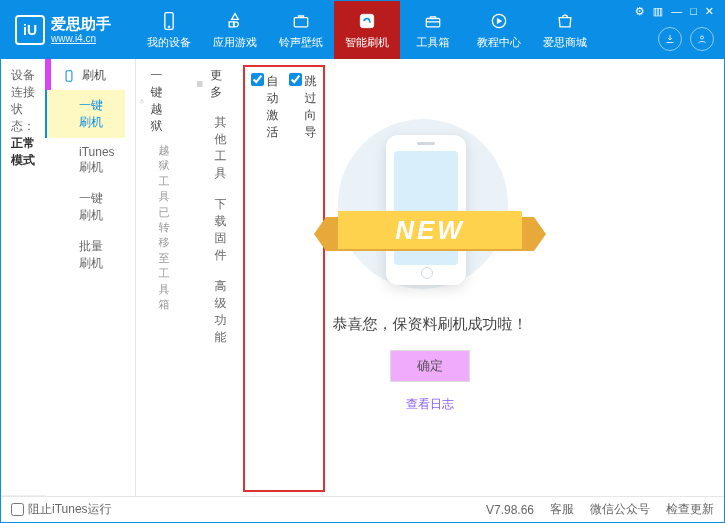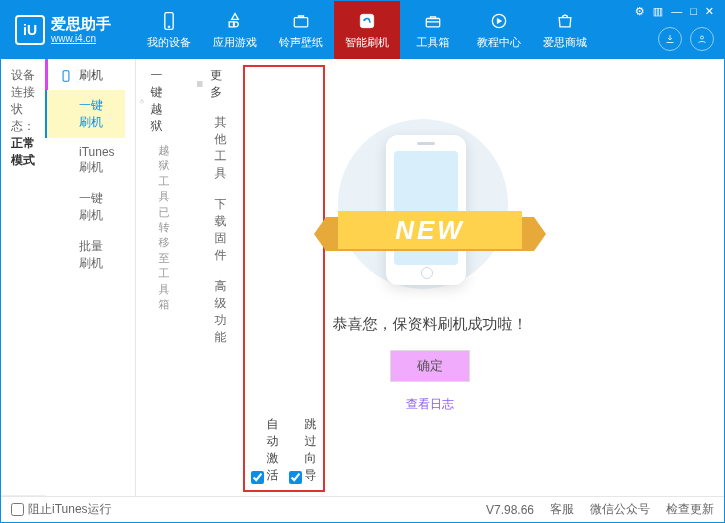--- a/index.html
+++ b/index.html
@@ -20,29 +20,29 @@
 .titlebar-right .wc span, .circle-btn { cursor: pointer; }
 .circle-btns { position: absolute; right: 10px; top: 26px; display: flex; gap: 8px; }
 .circle-btn { width: 24px; height: 24px; border: 1.5px solid #8ecdf5; border-radius: 50%; display: flex; align-items: center; justify-content: center; }
 .circle-btn svg { width: 12px; height: 12px; fill: none; stroke: #cde9fb; stroke-width: 2; }
 .body { flex: 1; display: flex; min-height: 0; }
 .sidebar { width: 135px; border-right: 1px solid #e6e6e6; display: flex; }
 .conn-status { padding: 8px 10px; font-size: 12px; color: #666; border-bottom: 1px solid #eee; }
 .conn-status b { color: #333; }
 .side-section { }
 .side-head { display: flex; align-items: center; gap: 6px; padding: 8px 10px 6px 14px; color: #4b4b4b; font-size: 12px; }
-.side-head.accent { border-left: 3px solid #d946ef; padding-left: 11px; }
+.side-head.accent { border-left: 6px solid #d946ef; padding-left: 11px; }
 .side-head .ico { width: 14px; height: 14px; }
 .side-list { }
 .side-item { padding: 7px 10px 7px 34px; color: #666; cursor: pointer; font-size: 12px; }
 .side-item.active { background: #fef9c3; color: #0b8ee6; position: relative; }
 .side-item.active::before { content: ""; position: absolute; left: 0; top: 0; bottom: 0; width: 2px; background: #0b8ee6; }
 .jb-note { margin: 2px 10px 6px 34px; color: #999; font-size: 11px; line-height: 1.4; }
 .checks { border: 2px solid #d33; margin: 6px 6px 4px 6px; padding: 6px 6px; display: flex; gap: 10px; font-size: 12px; }
-.checks label { display: flex; align-items: flex-end; gap: 3px; color: #444; cursor: pointer; }
+.checks label { display: flex; align-items: flex-start; gap: 3px; color: #444; cursor: pointer; }
 .checks input { accent-color: #0b8ee6; }
 .device { padding: 6px 10px 8px 10px; }
 .main { flex: 1; display: flex; flex-direction: column; align-items: center; justify-content: flex-start; padding-top: 60px; position: relative; }
 .illus { position: relative; width: 220px; height: 170px; }
 .circle-bg { position: absolute; left: 18px; top: 0; width: 170px; height: 170px; background: #eaf2f7; border-radius: 50%; }
 .phone { position: absolute; left: 66px; top: 16px; width: 80px; height: 150px; background: #fff; border-radius: 12px; box-shadow: 0 4px 14px rgba(0,0,0,.12); }
 .phone::before { content: ""; position: absolute; left: 8px; right: 8px; top: 16px; bottom: 20px; background: #d9eefb; border-radius: 4px; }
 .phone::after { content: ""; position: absolute; left: 50%; bottom: 6px; width: 10px; height: 10px; margin-left: -5px; border: 1.5px solid #cfd8de; border-radius: 50%; }
 .speaker { position: absolute; left: 50%; top: 7px; width: 18px; height: 3px; margin-left: -9px; background: #cfd8de; border-radius: 2px; }
 .ribbon { position: absolute; left: 0; top: 92px; width: 220px; height: 46px; }

